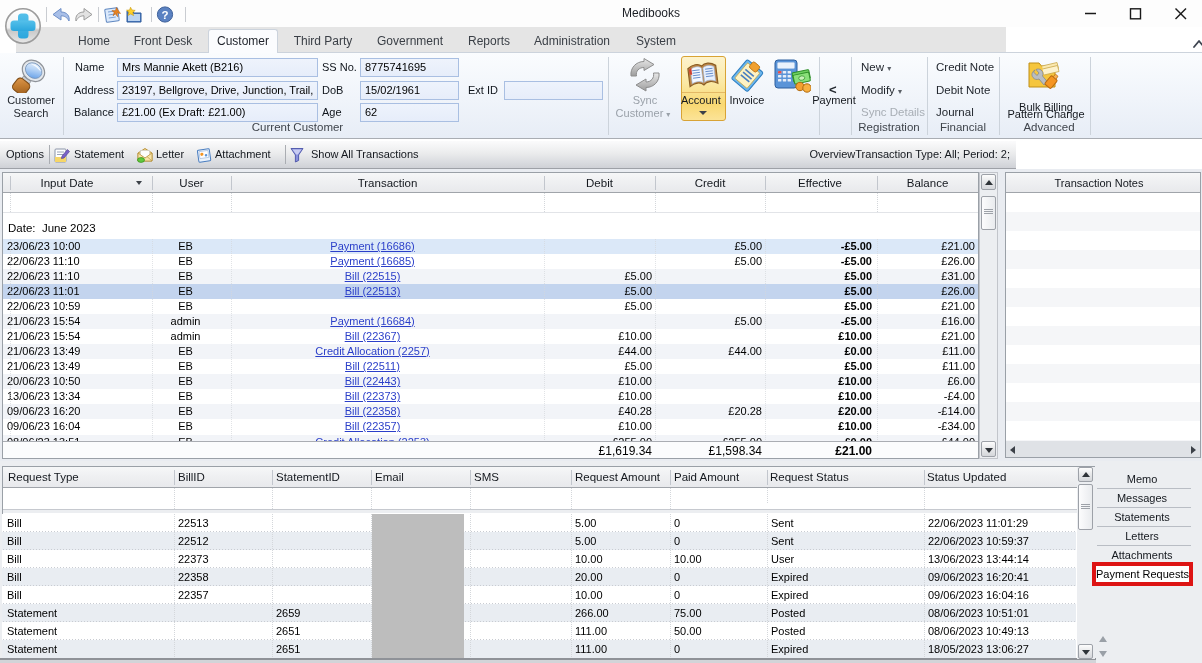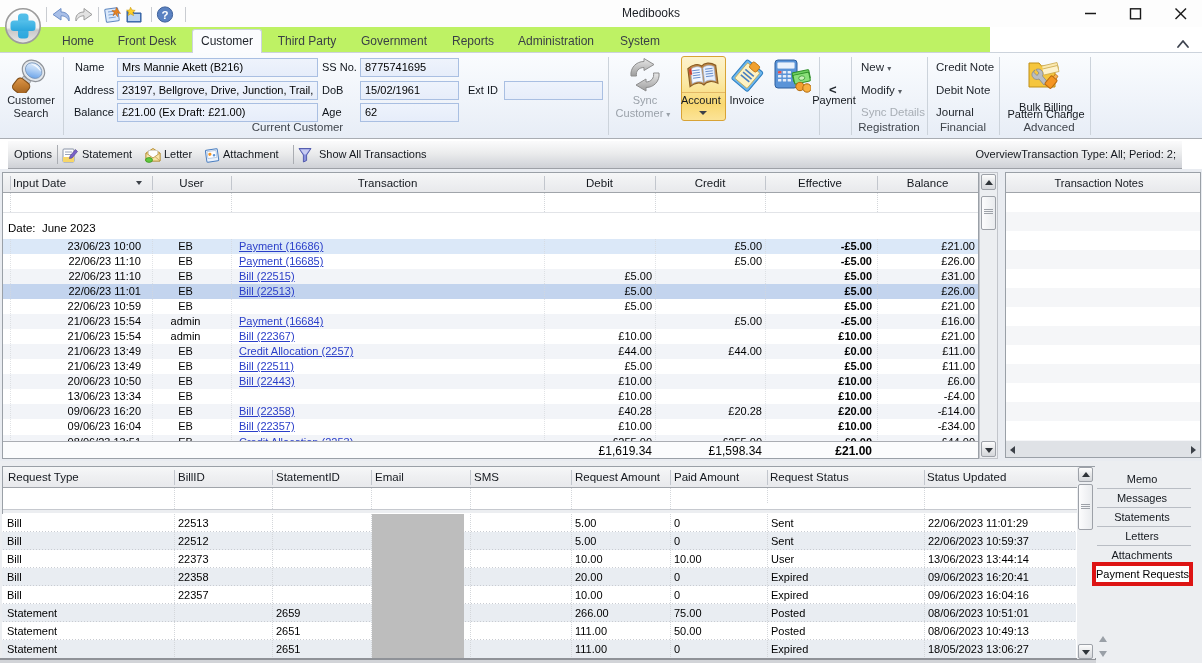--- a/index.html
+++ b/index.html
@@ -2,46 +2,46 @@
 <html><head>
 <meta charset="utf-8">
 <style>
 *{margin:0;padding:0;box-sizing:border-box}
 html,body{width:1202px;height:663px;overflow:hidden}
 body{font-family:"Liberation Sans",sans-serif;position:relative;background:#fff;color:#000;-webkit-font-smoothing:antialiased}
 .abs{position:absolute}
 .tx{position:absolute;white-space:nowrap}
 
 #titlebar{position:absolute;left:0;top:0;width:1202px;height:27px;background:#fdfdfd}
-#tabrow{position:absolute;left:0;top:27px;width:990px;height:26px;background:#bef264}
+#tabrow{position:absolute;left:16px;top:27px;width:990px;height:26px;background:#e5e5e5}
 #tabrow .line{position:absolute;left:0;top:25px;width:1202px;height:1px;background:#ccd3dc}
 .tab{position:absolute;top:3px;height:23px;line-height:23px;font-size:12px;color:#3a3f46;text-align:center}
 .tabsel{position:absolute;top:2px;height:24px;background:#fbfcfe;border:1px solid #ccd3dc;border-bottom:none;border-radius:3px 3px 0 0;line-height:23px;font-size:12px;color:#1e222a;text-align:center;z-index:3}
 
 #ribbon{position:absolute;left:0;top:53px;width:1202px;height:86px;background:linear-gradient(#fafcfe 0%,#f0f4fa 55%,#e7edf6 100%);border-bottom:1px solid #a9adb3}
 .gsep{position:absolute;top:4px;width:1px;height:78px;background:#ccd3db}
 .fldlab{position:absolute;font-size:11px;color:#10151c;line-height:19px}
 .fldbox{position:absolute;width:201px;height:19px;background:linear-gradient(#eef3fc,#e6edfa);border:1px solid #a9bfe2;font-size:11px;line-height:17px;padding-left:4px;color:#000;white-space:nowrap;overflow:hidden}
 .rcap{position:absolute;top:68px;font-size:11.5px;color:#3f444b;text-align:center}
 .rlnk{position:absolute;font-size:11.5px;color:#23282f;line-height:13px;white-space:nowrap}
 .btnlab{position:absolute;font-size:11px;color:#23282f;text-align:center;white-space:nowrap}
 
-#toolbar{position:absolute;left:8px;top:141px;width:1174px;height:28px;background:linear-gradient(#fbfbfc 0%,#ebeced 45%,#d9dbdf 80%,#cfd1d6 100%);border-bottom:1px solid #9ea1a7}
+#toolbar{position:absolute;left:0;top:141px;width:1016px;height:28px;background:linear-gradient(#fbfbfc 0%,#ebeced 45%,#d9dbdf 80%,#cfd1d6 100%);border-bottom:1px solid #9ea1a7}
 #toolbar .sep{position:absolute;top:4px;width:1px;height:19px;background:#aaadb2}
 #toolbar .it{position:absolute;top:0;height:27px;line-height:27px;font-size:11px;color:#14181e}
 
 .gridhead{position:absolute;background:linear-gradient(#f6f7f8,#eff0f2 45%,#e8e9ec);border-bottom:1px solid #a0a4aa}
 .hcell{position:absolute;top:0;font-size:11.5px;color:#14181e;white-space:nowrap}
 .hsep{position:absolute;top:3px;width:1px;background:#c2c6cd}
 .dotsep{position:absolute;top:0;width:1px;background-image:linear-gradient(#d4d7db 50%,transparent 50%);background-size:1px 2px}
 .trow{position:absolute;left:3px;width:975px;height:15px;font-size:11px}
 .trow>div{position:absolute;top:0;height:15px;line-height:15px;white-space:nowrap}
-.tc0{left:10px;width:128px;text-align:right}
+.tc0{left:4px;width:128px;text-align:left}
 .tc1{left:143px;width:79px;text-align:center}
-.tc2{left:236px;width:313px;text-align:left}
+.tc2{left:213px;width:313px;text-align:center}
 .tc3{left:541px;width:111px;text-align:right;padding-right:3px}
 .tc4{left:652px;width:110px;text-align:right;padding-right:3px}
 .tc5{left:762px;width:110px;text-align:right;padding-right:3px;font-weight:bold}
 .tc6{left:874px;width:101px;text-align:right;padding-right:3px}
 .lnk{color:#2b3fc9;text-decoration:underline}
 .brow{position:absolute;left:2px;width:1074px;height:18px;font-size:11px}
 .brow>div{position:absolute;top:0;height:18px;line-height:18px;white-space:nowrap;padding-left:5px}
 .bc0{left:0;width:171px}
 .bc1{left:171px;width:98px}
 .bc2{left:269px;width:99px}
@@ -324,21 +324,21 @@
 <path d="M1 1.5 L13 1.5 L8.6 8 L8.6 13.5 L5.4 15 L5.4 8 Z" fill="#8890dc" stroke="#4a52a8" stroke-width="0.9"></path>
 <path d="M2.5 2.5 L11.5 2.5 L7.8 7.5 L6.2 7.5 Z" fill="#c8ccf2"></path>
 </svg>
 </div>
 
 <div class="abs" style="left:0;top:169px;width:1202px;height:294px;background:#e9ecf1"></div>
 
 <div class="abs" style="left:2px;top:172px;width:977px;height:287px;background:#fff;border:1px solid #9aa0a7"></div>
 
 <div class="gridhead" style="left:3px;top:173px;width:975px;height:20px">
-<div class="hcell" style="left:10px;width:108px;text-align:left;line-height:20px">Input Date</div>
+<div class="hcell" style="left:10px;width:108px;text-align:center;line-height:20px">Input Date</div>
 <div class="hcell" style="left:149px;width:79px;text-align:center;line-height:20px">User</div>
 <div class="hcell" style="left:228px;width:313px;text-align:center;line-height:20px">Transaction</div>
 <div class="hcell" style="left:541px;width:111px;text-align:center;line-height:20px">Debit</div>
 <div class="hcell" style="left:652px;width:110px;text-align:center;line-height:20px">Credit</div>
 <div class="hcell" style="left:762px;width:110px;text-align:center;line-height:20px">Effective</div>
 <div class="hcell" style="left:874px;width:101px;text-align:center;line-height:20px">Balance</div>
 <div class="abs" style="left:133px;top:8px;width:0;height:0;border-left:3.5px solid transparent;border-right:3.5px solid transparent;border-top:4.5px solid #3c4148"></div>
 <div class="hsep" style="left:7px;height:14px"></div>
 <div class="hsep" style="left:149px;height:14px"></div>
 <div class="hsep" style="left:228px;height:14px"></div>
@@ -438,20 +438,21 @@
     <div class="tc0">20/06/23 10:50</div>
     <div class="tc1">EB</div>
     <div class="tc2"><span class="lnk">Bill (22443)</span></div>
     <div class="tc3">£10.00</div>
     <div class="tc5">£10.00</div>
     <div class="tc6">£6.00</div>
   </div>
 <div class="trow" style="top:389px;background:#fff">
     <div class="tc0">13/06/23 13:34</div>
     <div class="tc1">EB</div>
+    <div class="tc2"><span class="lnk">Bill (22373)</span></div>
     <div class="tc3">£10.00</div>
     <div class="tc5">£10.00</div>
     <div class="tc6">-£4.00</div>
   </div>
 <div class="trow" style="top:404px;background:#f2f4f8">
     <div class="tc0">09/06/23 16:20</div>
     <div class="tc1">EB</div>
     <div class="tc2"><span class="lnk">Bill (22358)</span></div>
     <div class="tc3">£40.28</div>
     <div class="tc4">£20.28</div>

